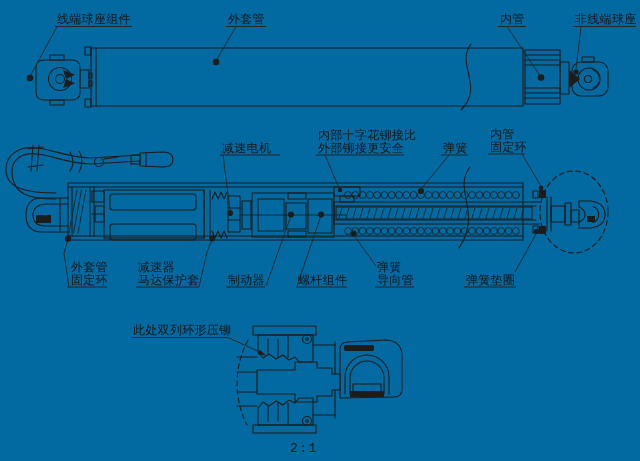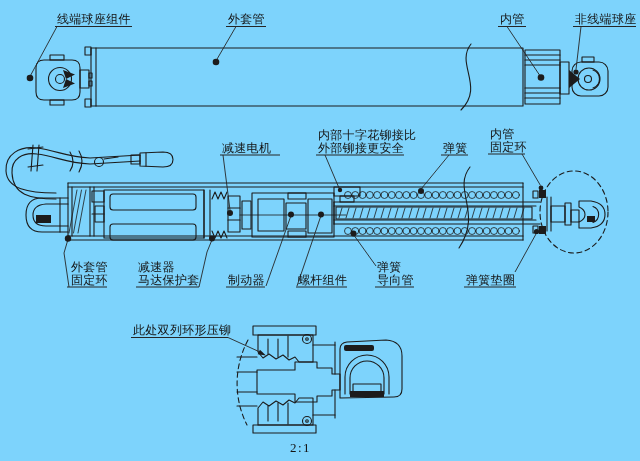--- a/index.html
+++ b/index.html
@@ -1,17 +1,17 @@
 <!DOCTYPE html>
 <html><head>
 <meta charset="utf-8">
 <style>
   html,body{margin:0;padding:0;background:#ffffff;}
-  .stage{position:relative;width:640px;height:461px;background:#7dd3fc;overflow:hidden;
-         font-family:Liberation Serif, serif;}
+  .stage{position:relative;width:640px;height:461px;background:#0369a1;overflow:hidden;
+         font-family:Liberation Mono, monospace;}
   svg{display:block}
   .ln{stroke:#1c1c1c;fill:none;stroke-width:1.1;stroke-linecap:round;stroke-linejoin:round;}
   .thin{stroke-width:0.8;}
   .fill{fill:#1c1c1c;stroke:none;}
   .ld{stroke:#262626;stroke-width:0.9;fill:none;}
   .ul{stroke:#262626;stroke-width:1;}
   .dash{stroke-dasharray:5 3.5;}
   .lbl{font-size:12px;fill:#141414;letter-spacing:0.3px;}
   .scale-lbl{font-size:13px;fill:#141414;letter-spacing:1.5px;}
 </style>

